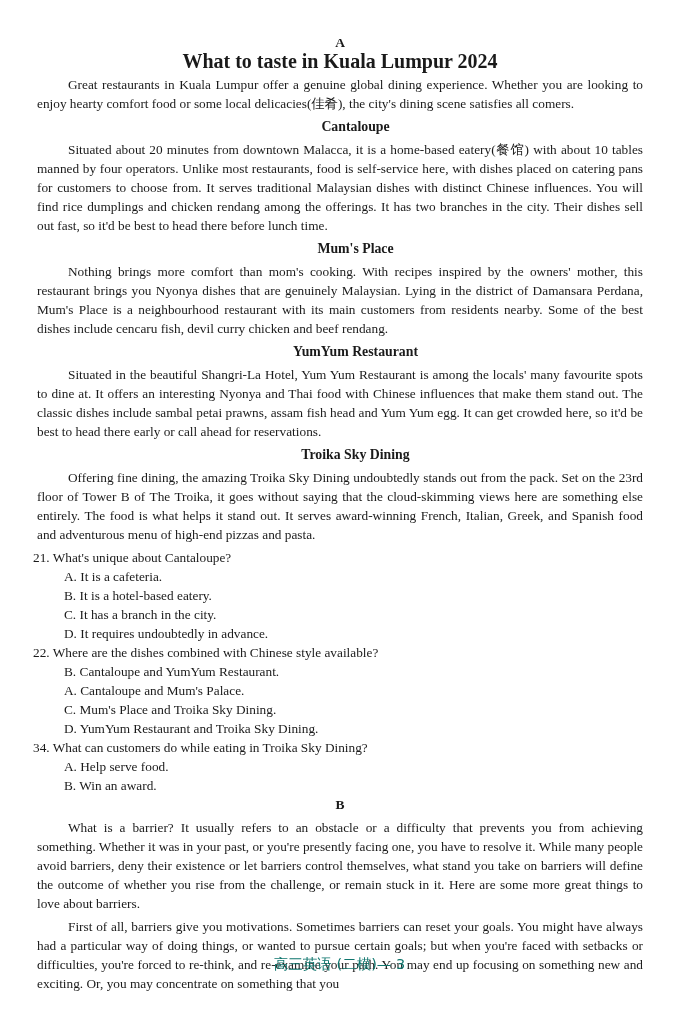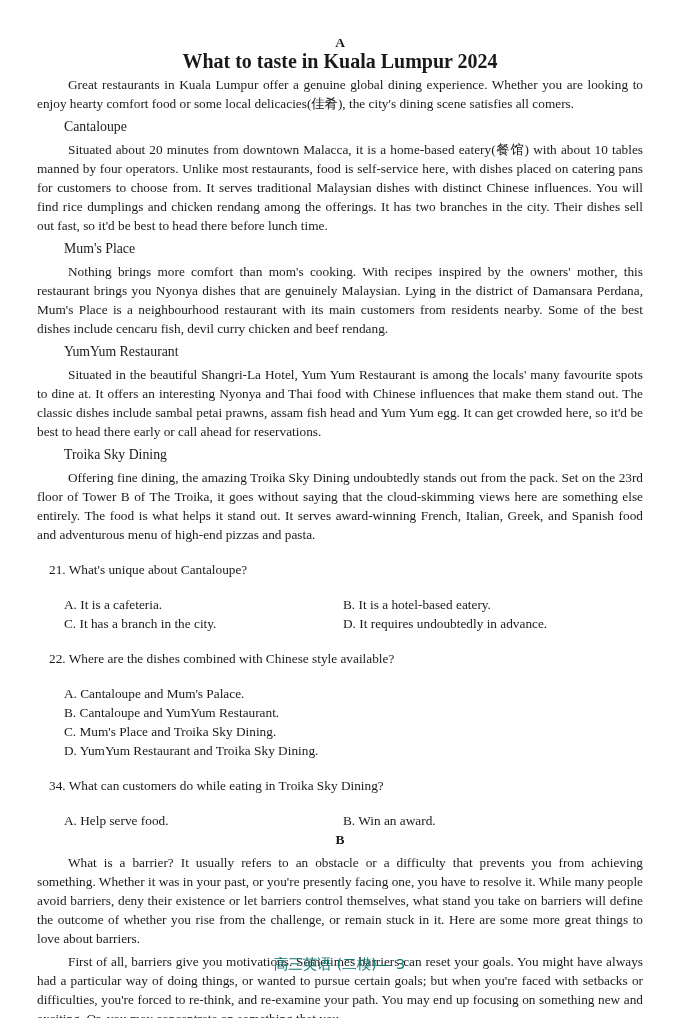--- a/index.html
+++ b/index.html
@@ -5,23 +5,23 @@
   html, body { margin: 0; padding: 0; background: #ffffff; }
   body { width: 679px; height: 1018px; overflow: hidden; position: relative; }
   .page {
     position: absolute; left: 33px; top: 33px; width: 614px;
     font-family: "Liberation Serif", "DejaVu Serif", serif;
     font-size: 13.3px; line-height: 19px; color: #1a1a1a;
   }
   .section-letter { font-size: 13.5px; font-weight: bold; text-align: center; height: 19px; }
   .title { font-size: 20px; font-weight: bold; text-align: center; height: 19px; }
   .para { text-align: justify; text-indent: 31px; margin: 4px; }
-  .heading { font-weight: normal; padding-left: 31px; font-size: 13.8px; }
-  .question { margin: 16px; }
-  .opt-row { display: flex; padding-left: 31px; }
+  .heading { font-weight: bold; padding-left: 31px; font-size: 13.8px; text-align: center; }
+  .question { margin: 0; }
+  .opt-row { display: flex; padding-left: 31px; flex-direction: column; }
   .opt-row .opt { width: 279px; }
   .opt-single { padding-left: 31px; }
   .footer {
     position: absolute; left: 0; width: 679px; top: 955px; text-align: center;
     font-family: "DejaVu Sans", "Liberation Sans", sans-serif; font-size: 14.5px; color: #0f766e;
   }
 </style>
 </head>
 <body>
 
@@ -54,22 +54,22 @@
       <span class="opt">B. It is a hotel-based eatery.</span>
     </div>
     <div class="opt-row">
       <span class="opt">C. It has a branch in the city.</span>
       <span class="opt">D. It requires undoubtedly in advance.</span>
     </div>
   </div>
 
   <div>
     <p class="question">22. Where are the dishes combined with Chinese style available?</p>
+    <div class="opt-single">B. Cantaloupe and YumYum Restaurant.</div>
     <div class="opt-single">A. Cantaloupe and Mum's Palace.</div>
-    <div class="opt-single">B. Cantaloupe and YumYum Restaurant.</div>
     <div class="opt-single">C. Mum's Place and Troika Sky Dining.</div>
     <div class="opt-single">D. YumYum Restaurant and Troika Sky Dining.</div>
   </div>
 
   <div>
     <p class="question">34. What can customers do while eating in Troika Sky Dining?</p>
     <div class="opt-row">
       <span class="opt">A. Help serve food.</span>
       <span class="opt">B. Win an award.</span>
     </div>

